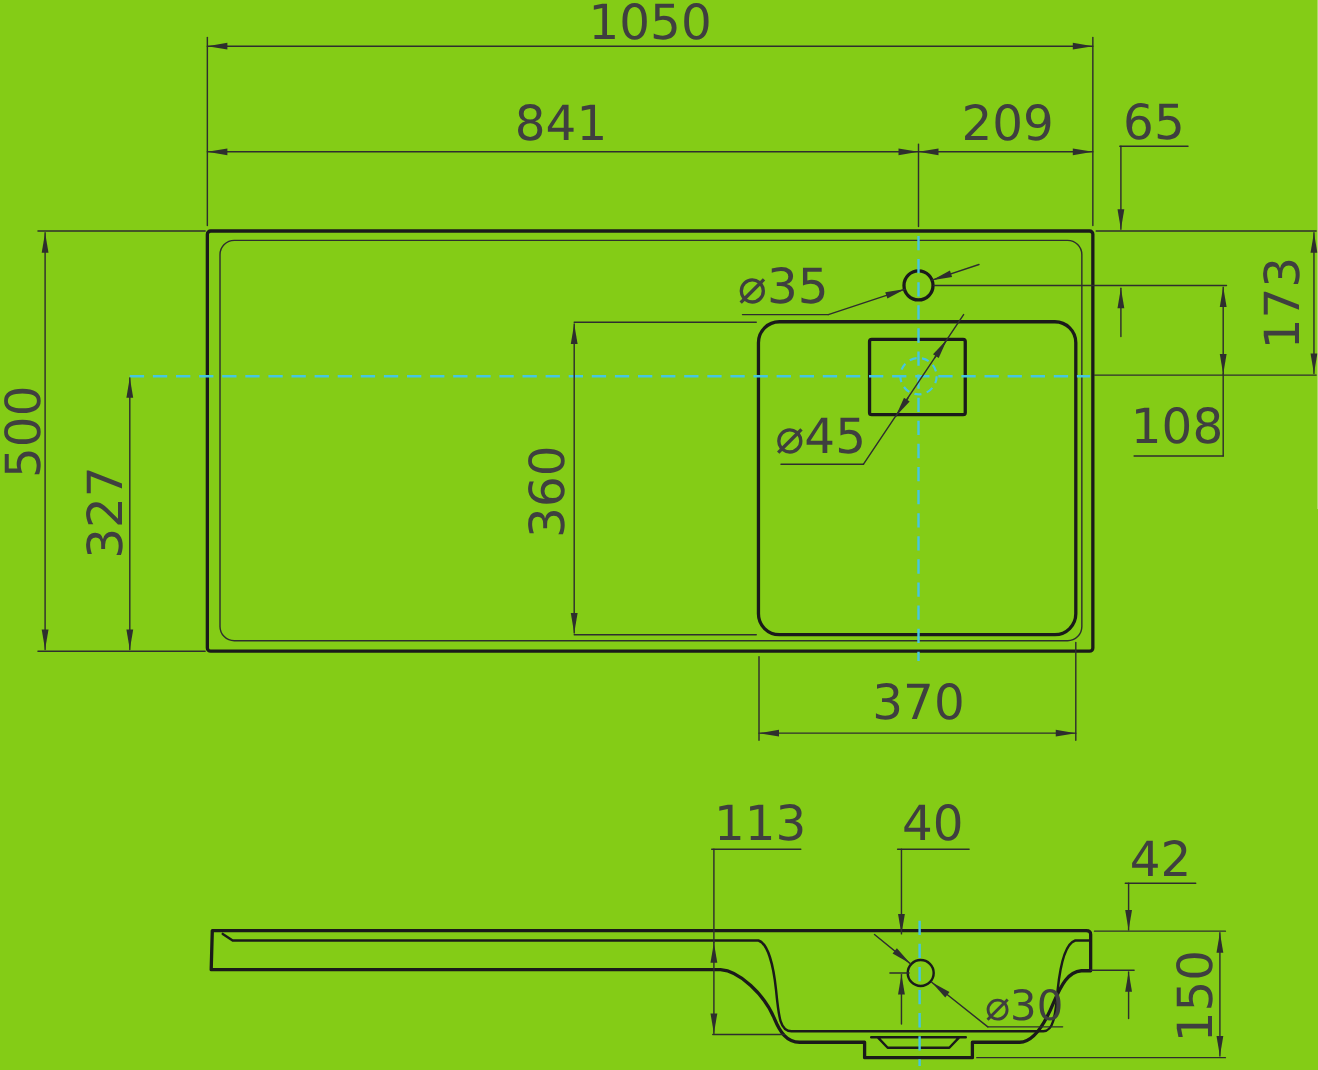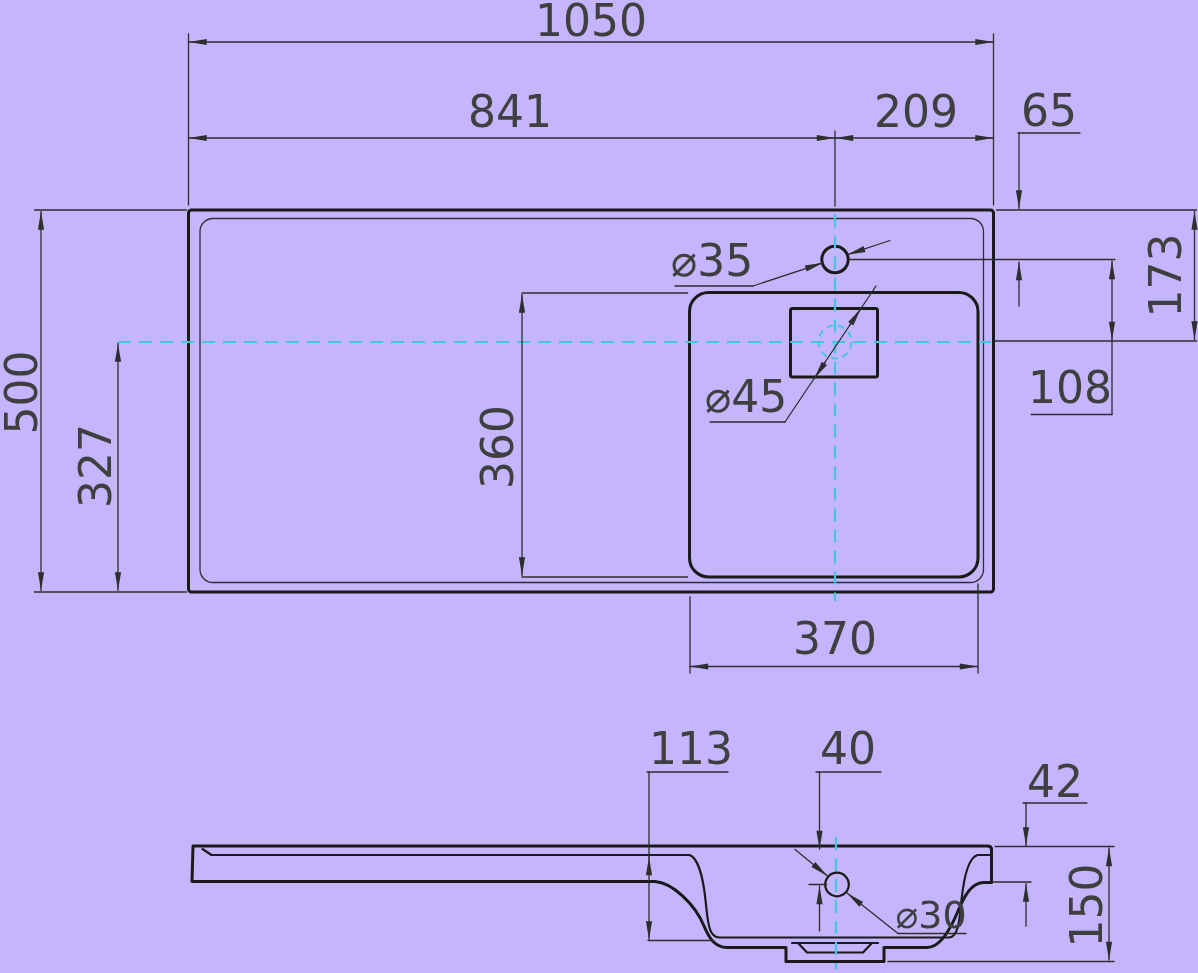--- a/index.html
+++ b/index.html
@@ -1,16 +1,16 @@
 <!DOCTYPE html>
 <html style="--ink: #1a1a1a; --dim: #2e2e2e; --text: #3f3f3f; --centerline: #45c6e0; --background: #ffffff;"><head>
 <meta charset="utf-8">
 <style>
   html,body{margin:0;padding:0;background:#fff;}
-  .canvas{width:1198px;height:973px;background:#c4b5fd;position:relative;overflow:hidden;}
+  .canvas{width:1198px;height:973px;background:#84cc16;position:relative;overflow:hidden;}
   svg{display:block;}
   text{font-family:"DejaVu Sans","Liberation Sans",sans-serif;font-size:44px;fill:var(--text,#444);text-anchor:middle;}
   text.small{font-size:38px;}
   .thick{stroke:var(--ink,#1a1a1a);stroke-width:3;fill:none;stroke-linejoin:round;stroke-linecap:round;}
   .med{stroke:var(--ink,#1a1a1a);stroke-width:2.2;fill:none;stroke-linejoin:round;stroke-linecap:round;}
   .thin{stroke:var(--dim,#2e2e2e);stroke-width:1.3;fill:none;stroke-linecap:round;}
   .cl{stroke:var(--centerline,#45c6e0);stroke-width:2.2;fill:none;stroke-dasharray:13 8;stroke-linecap:butt;}
   .clc{stroke:var(--centerline,#45c6e0);stroke-width:2;fill:none;stroke-dasharray:6.5 5;}
   #arrow path{fill:var(--dim,#2e2e2e);}
 </style>

